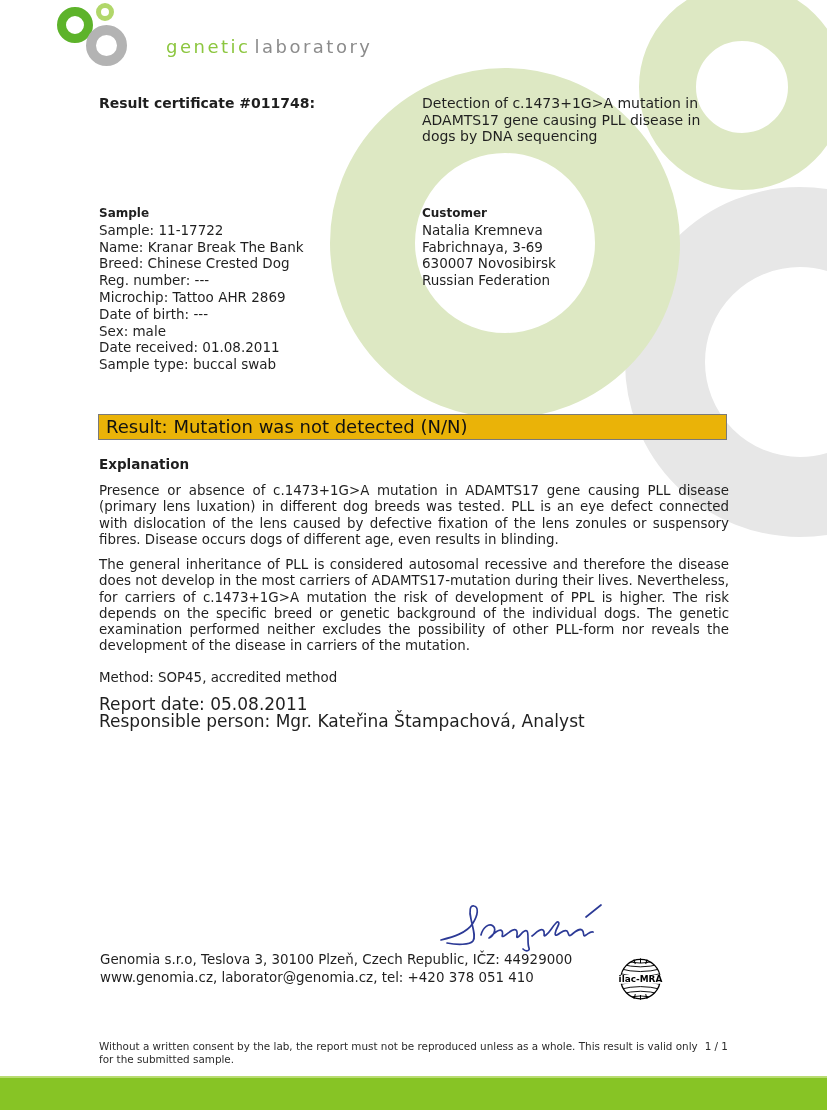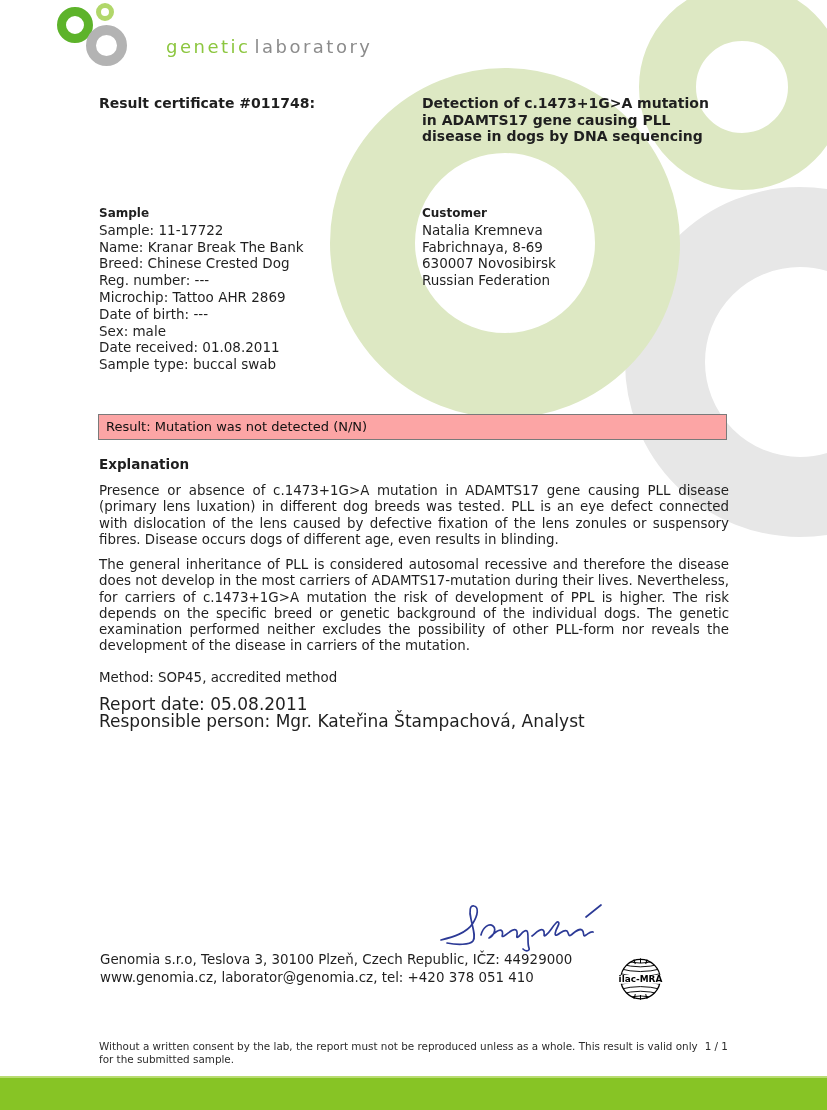--- a/index.html
+++ b/index.html
@@ -17,28 +17,28 @@
   
   .logo{position:absolute;left:54px;top:3px;width:320px;height:62px;z-index:2;}
   .logo-o1{position:absolute;left:3px;top:4px;width:36px;height:36px;border:9px solid #5db32a;border-radius:50%;box-sizing:border-box;}
   .logo-o2{position:absolute;left:42px;top:0px;width:18px;height:18px;border:5px solid #b1d76a;border-radius:50%;box-sizing:border-box;}
   .logo-o3{position:absolute;left:32px;top:22px;width:41px;height:41px;border:10px solid #b3b3b3;border-radius:50%;box-sizing:border-box;}
   .logo-name{position:absolute;left:76px;top:-2px;font-size:38px;line-height:40px;font-weight:bold;color:#5db32a;letter-spacing:3px;}
   .logo-tag{position:absolute;left:112px;top:36px;font-size:18px;letter-spacing:2.5px;}
   .tag-green{color:#8cc63f;}
   .tag-gray{color:#8c8c8c;margin-left:4px;}
   .hdr-left{position:absolute;left:99px;top:95px;font-size:14px;font-weight:bold;}
-  .hdr-title{position:absolute;left:422px;top:95px;width:305px;font-size:14px;font-weight:bold;line-height:16.5px;}
+  .hdr-title{position:absolute;left:422px;top:95px;width:305px;font-size:14px;font-weight:normal;line-height:16.5px;}
   .blk-head{font-weight:bold;font-size:12px;margin-bottom:0px;}
   .sample-blk{position:absolute;left:99px;top:205px;width:310px;font-size:13.5px;line-height:16.8px;}
   .cust-blk{position:absolute;left:422px;top:205px;width:300px;font-size:13.5px;line-height:16.8px;}
   .result-box{
     position:absolute;left:98px;top:414px;width:629px;height:26px;box-sizing:border-box;
-    background:#fca5a5;border:1px solid #7a7a7a;
-    font-size:13px;line-height:24px;padding-left:7px;color:#111;
+    background:#eab308;border:1px solid #7a7a7a;
+    font-size:18px;line-height:24px;padding-left:7px;color:#111;
   }
   .expl-head{position:absolute;left:99px;top:456px;font-size:13.5px;font-weight:bold;}
   .para{position:absolute;left:99px;width:630px;text-align:justify;font-size:13.4px;line-height:16.3px;}
   .p1{top:483px;}
   .p2{top:557px;}
   .method{position:absolute;left:99px;top:670px;font-size:13.4px;}
   .repdate{position:absolute;left:99px;top:696px;font-size:17px;line-height:16.5px;}
   .sig{position:absolute;left:433px;top:893px;width:180px;height:62px;}
   .foot-text{position:absolute;left:100px;top:951px;font-size:13.4px;line-height:18px;}
   .ilac{position:absolute;left:617px;top:954px;width:47px;height:52px;}
@@ -76,21 +76,21 @@
     <div>Microchip: Tattoo AHR 2869</div>
     <div>Date of birth: ---</div>
     <div>Sex: male</div>
     <div>Date received: 01.08.2011</div>
     <div>Sample type: buccal swab</div>
   </div>
 
   <div class="cust-blk content">
     <div class="blk-head">Customer</div>
     <div>Natalia Kremneva</div>
-    <div>Fabrichnaya, 8-69</div>
+    <div>Fabrichnaya, 3-69</div>
     <div>630007 Novosibirsk</div>
     <div>Russian Federation</div>
   </div>
 
   <div class="result-box content">Result: Mutation was not detected (N/N)</div>
 
   <div class="expl-head content">Explanation</div>
   <div class="para p1 content">Presence or absence of c.1473+1G&gt;A mutation in ADAMTS17 gene causing PLL disease (primary lens luxation) in different dog breeds was tested. PLL is an eye defect connected with dislocation of the lens caused by defective fixation of the lens zonules or suspensory fibres. Disease occurs dogs of different age, even results in blinding.</div>
   <div class="para p2 content">The general inheritance of PLL is considered autosomal recessive and therefore the disease does not develop in the most carriers of ADAMTS17-mutation during their lives. Nevertheless, for carriers of c.1473+1G&gt;A mutation the risk of development of PPL is higher. The risk depends on the specific breed or genetic background of the individual dogs. The genetic examination performed neither excludes the possibility of other PLL-form nor reveals the development of the disease in carriers of the mutation.</div>
   <div class="method content">Method: SOP45, accredited method</div>

